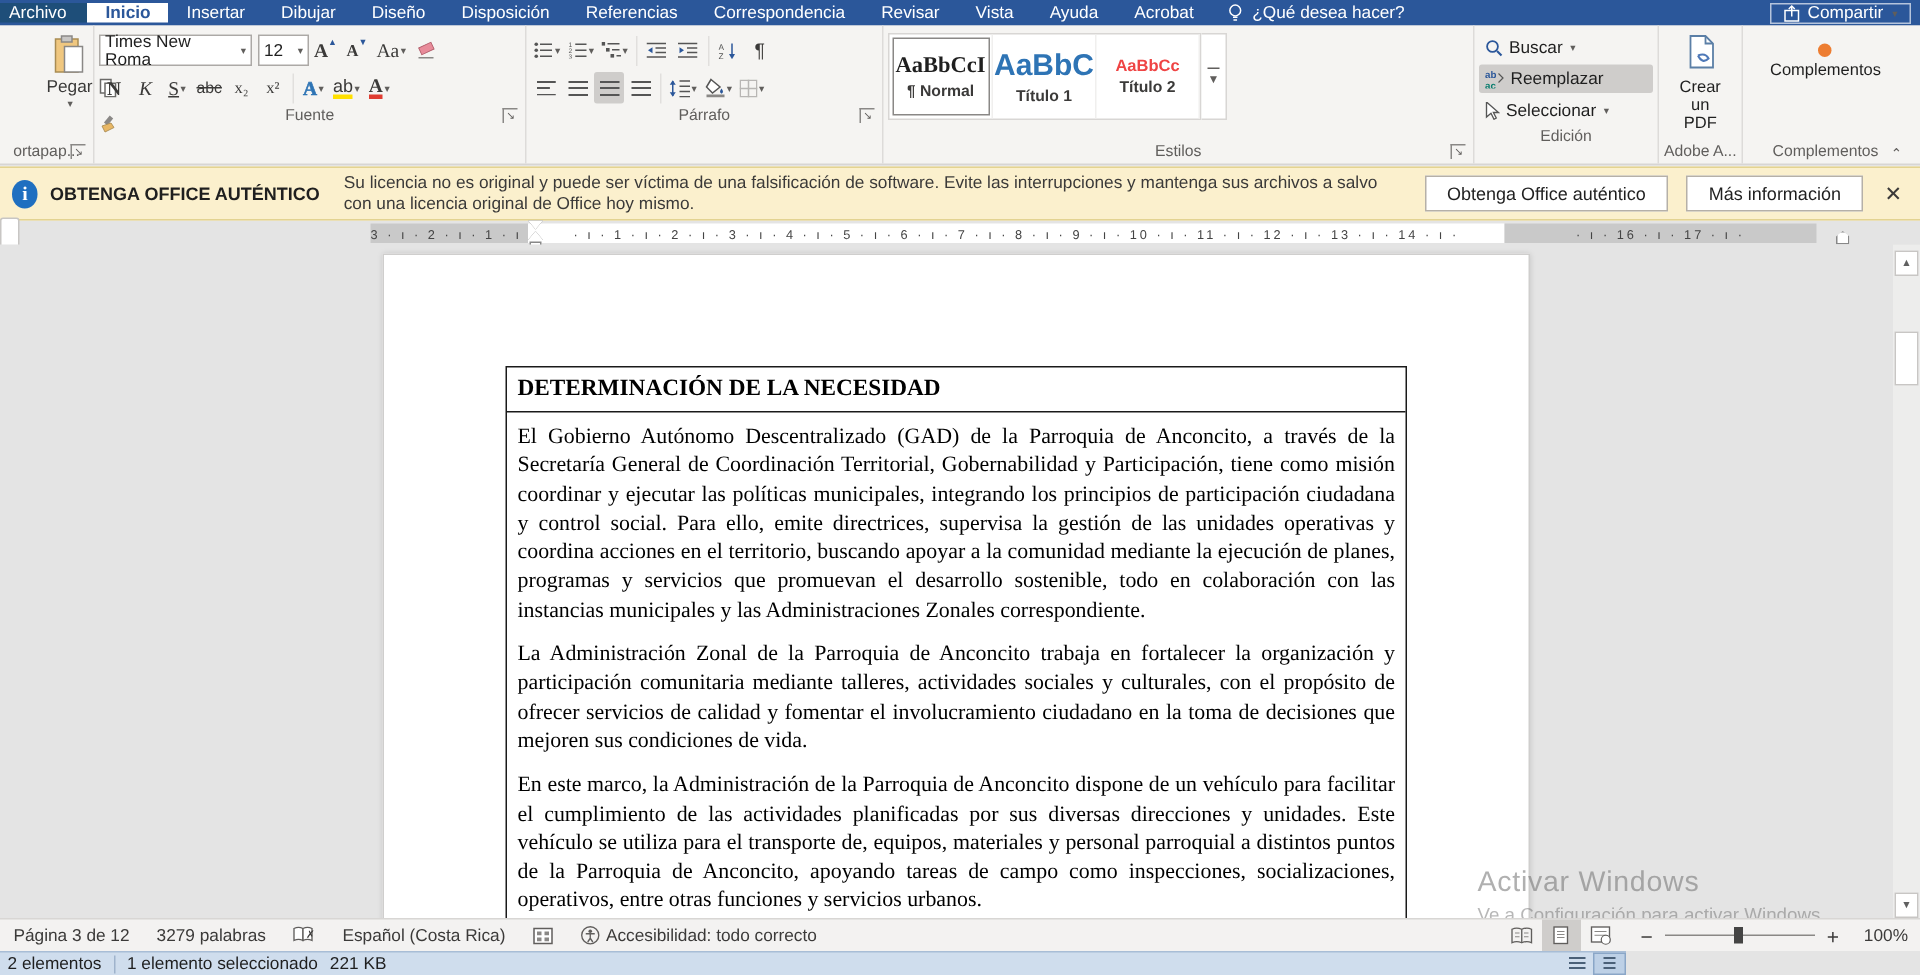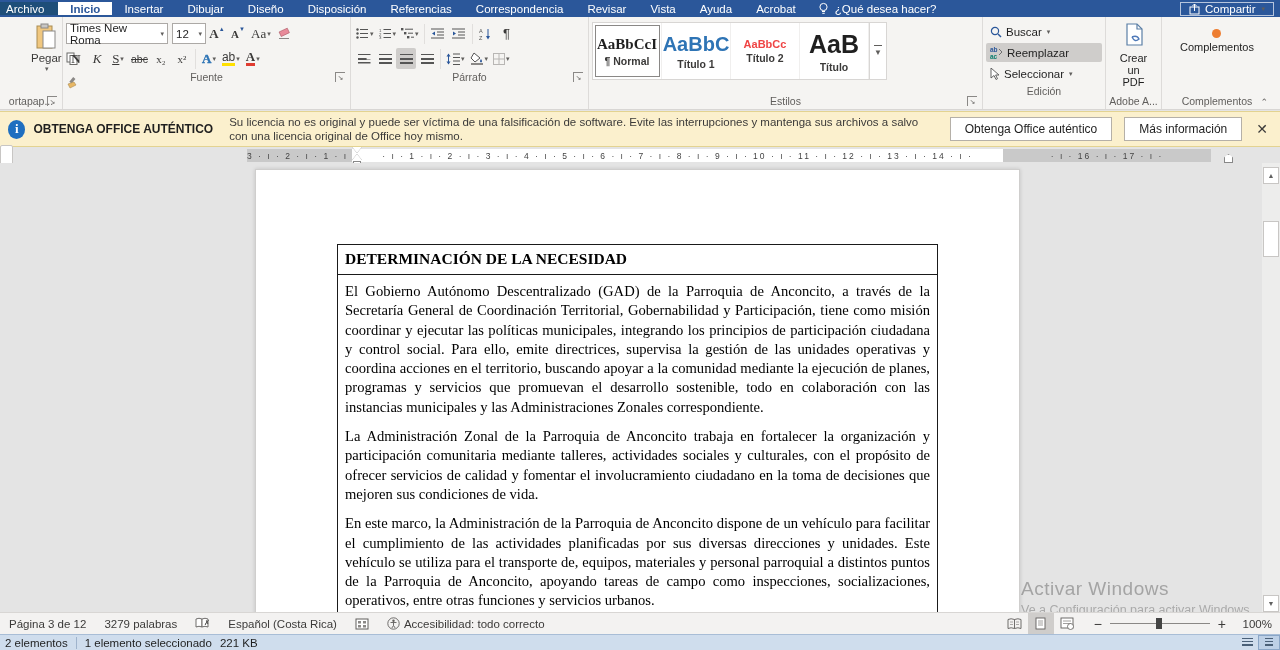--- a/index.html
+++ b/index.html
@@ -91,21 +91,21 @@
   .ind-box { position:absolute; left:353px; top:14px; width:8px; height:5px; background:#fff; border:1px solid #888; }
   .ind-right { position:absolute; left:1224px; top:7px; width:9px; height:9px; background:#fff; border:1px solid #888; clip-path:polygon(50% 0,100% 40%,100% 100%,0 100%,0 40%); }
 
   
   .canvas { position:absolute; left:0; top:163px; width:1280px; height:449px; background:#e4e4e4; overflow:hidden; }
   .page { position:absolute; left:255px; top:6px; width:765px; height:600px; background:#fff; border:1px solid #cfcecd; box-shadow:0 0 4px rgba(0,0,0,.15); }
   .doc-table { position:absolute; left:81px; top:74px; width:601px; border:1.5px solid #1a1a1a; }
   .doc-head { border-bottom:1.5px solid #1a1a1a; padding:5px 7px 6px 7px; font-family:"Liberation Serif",serif; font-weight:bold; font-size:15.5px; color:#000; }
   .doc-body { padding:7px 7px 4px 7px; }
   .doc-body p { font-family:"Liberation Serif",serif; font-size:14.6px; line-height:19.3px; text-align:justify; color:#000; margin-bottom:10px; }
-  .watermark { position:absolute; left:985px; top:415px; color:rgba(112,112,112,.55);margin-left:36px; }
+  .watermark { position:absolute; left:985px; top:415px; color:rgba(112,112,112,.55); }
   .wm1 { font-size:19px; letter-spacing:.5px; }
   .wm2 { font-size:12.5px; margin-top:3px; color:rgba(112,112,112,.5); }
 
   
   .vscroll { position:absolute; right:0; top:0; width:18px; height:449px; background:#ededec; }
   .scroll-btn { position:absolute; left:1px; width:16px; height:17px; background:#fff; border:1px solid #c8c6c4; color:#606060; font-size:7px; display:flex; align-items:center; justify-content:center; }
   .scroll-thumb { position:absolute; left:1px; top:58px; width:16px; height:36px; background:#fff; border:1px solid #c8c6c4; }
 
   
   .statusbar { position:absolute; left:0; top:612px; width:1280px; height:22px; background:#f3f2f1; border-top:1px solid #d8d6d4; display:flex; align-items:center; font-size:11.5px; color:#3b3a39; }
@@ -114,21 +114,21 @@
   .view-btn { width:26px; height:21px; display:flex; align-items:center; justify-content:center; }
   .view-btn.sel { background:#cfcdcb; }
   .zoom-ctl { display:flex; align-items:center; gap:8px; margin:0 10px 0 14px; }
   .zoom-track { width:100px; height:1px; background:#8a8886; position:relative; }
   .zoom-notch { position:absolute; left:49px; top:-3px; width:1px; height:7px; background:#8a8886; }
   .zoom-thumb { position:absolute; left:46px; top:-5px; width:6px; height:11px; background:#444; }
   .zoom-pm { font-size:14px; color:#3b3a39; }
   .zoom-val { width:36px; text-align:right; margin-right:8px; }
 
   
-  .explorerbar { position:absolute; left:0; top:634px; width:1280px; height:16px; background:#cfdded; border-top:1px solid #a8bdd6; display:flex; align-items:center; font-size:11.5px; color:#1f1f1f; }
+  .explorerbar { position:absolute; left:0; top:634px; width:1084px; height:16px; background:#cfdded; border-top:1px solid #a8bdd6; display:flex; align-items:center; font-size:11.5px; color:#1f1f1f; }
   .ex-item { padding:0 8px; white-space:nowrap; }
   .ex-sep { width:1px; height:12px; background:#9fb3cc; }
   .ex-icons { margin-left:auto; display:flex; }
   .ex-icon { width:22px; height:15px; display:flex; align-items:center; justify-content:center; }
   .ex-icon.sel { background:#bdd0e6; border:1px solid #8aa6c7; }
   .list-lines { width:11px; height:9px; background:repeating-linear-gradient(to bottom,#4a6078 0 1.3px,transparent 1.3px 3.2px); }
 
   svg { display:block; }
 </style>
 </head>
@@ -473,24 +473,20 @@
           <div class="style-item st-t1">
             <span class="style-prev">AaBbC</span>
             <span class="style-label">Título 1</span>
           </div>
 
           <div class="style-item st-t2">
             <span class="style-prev">AaBbCc</span>
             <span class="style-label">Título 2</span>
           </div>
 
-          <div class="style-item st-tit">
-            <span class="style-prev">AaB</span>
-            <span class="style-label">Título</span>
-          </div>
         </div>
       <div class="gallery-more" style="height:58px;margin-top:1px;">
         <span class="bar"></span>
           <span>▼</span>
       </div>
     </div>
     <div class="rgroup-label">
         <span>Estilos</span>
         <span class="launcher">↘</span>
       </div>

